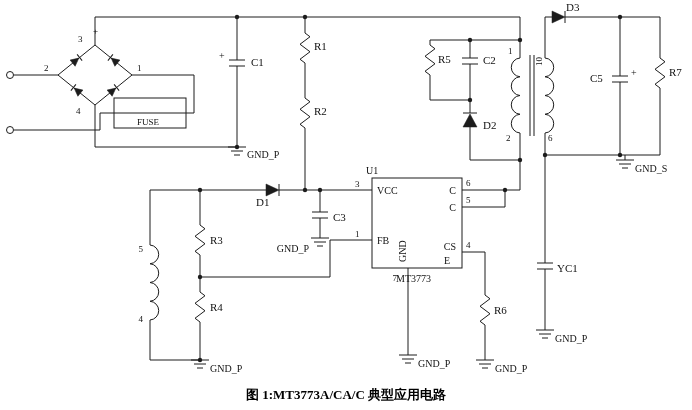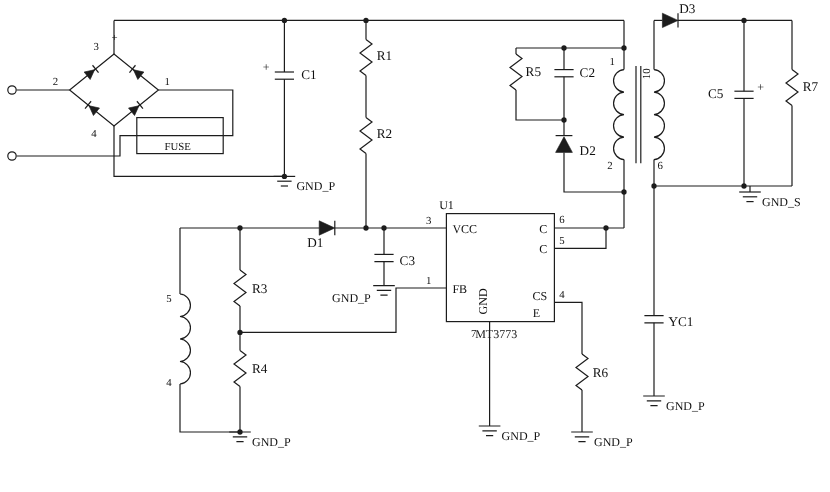--- a/index.html
+++ b/index.html
@@ -274,13 +274,14 @@
     <circle class="dot" cx="320" cy="190" r="2.2"></circle>
     <circle class="dot" cx="505" cy="190" r="2.2"></circle>
     <circle class="dot" cx="200" cy="277" r="2.2"></circle>
     <circle class="dot" cx="237" cy="147" r="2.2"></circle>
     <circle class="dot" cx="545" cy="155" r="2.2"></circle>
     <circle class="dot" cx="620" cy="155" r="2.2"></circle>
     <circle class="dot" cx="200" cy="360" r="2.2"></circle>
   </g>
 </svg>
 
+<div class="caption">图 1:MT3773A/CA/C 典型应用电路</div>
 </div>
 
 </body></html>

